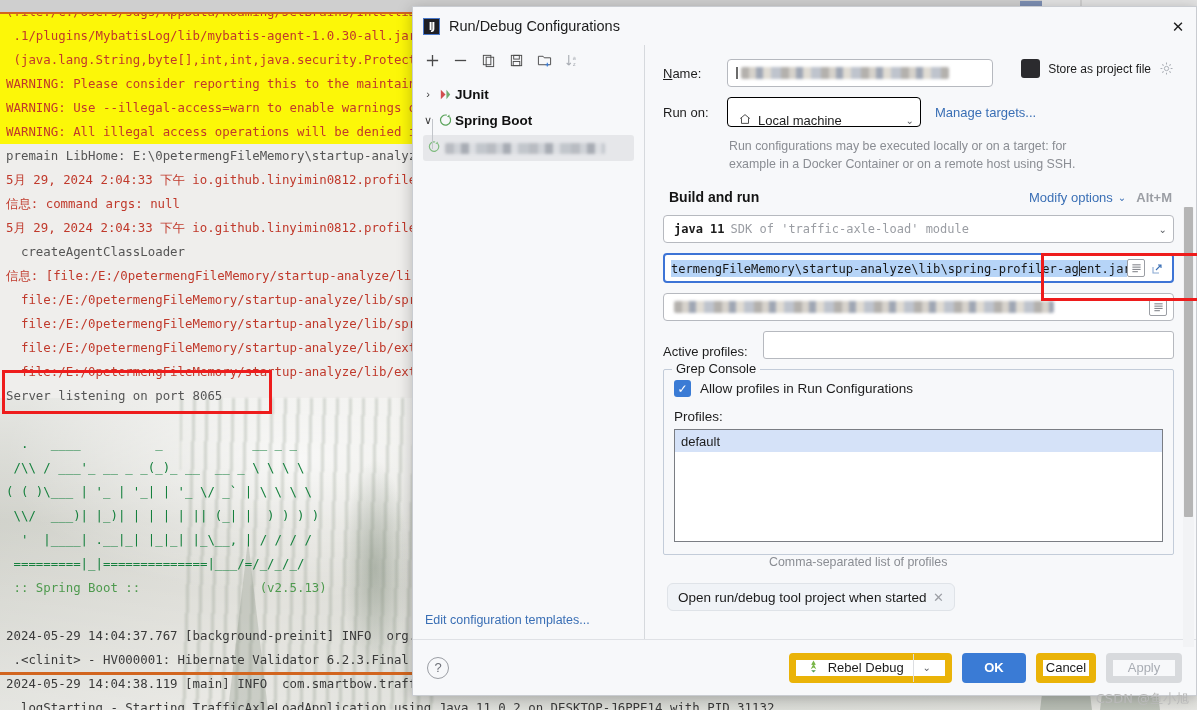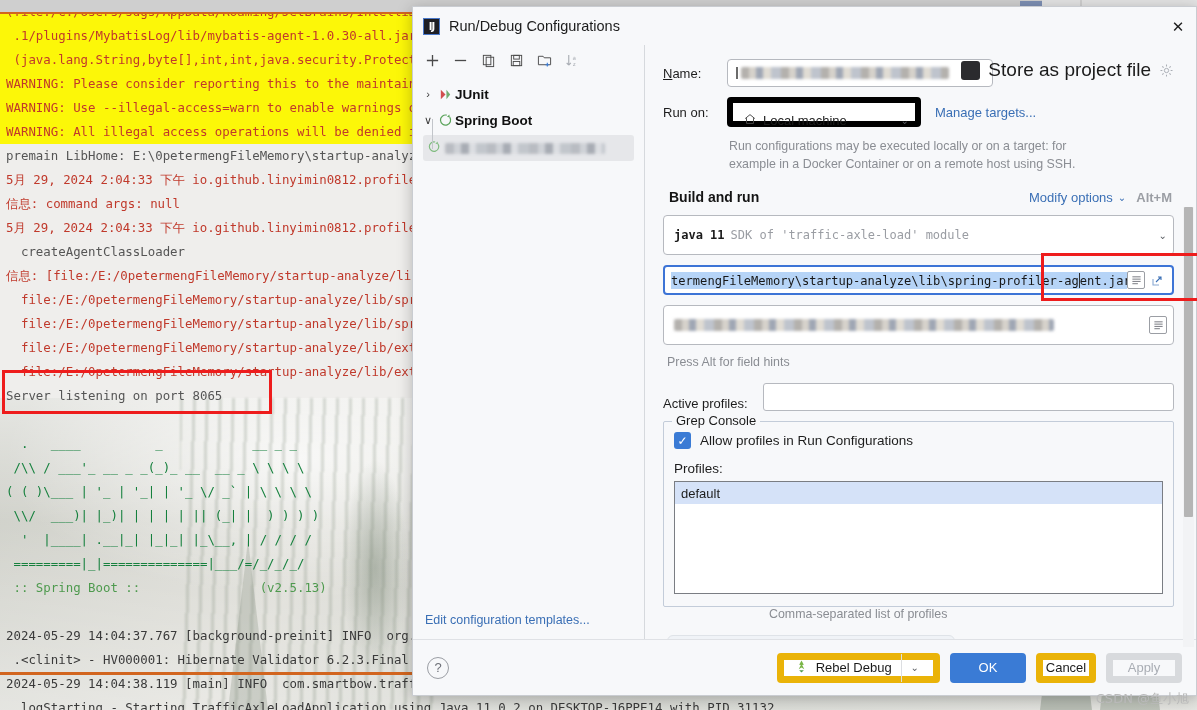--- a/index.html
+++ b/index.html
@@ -154,40 +154,40 @@
     display:flex; align-items:center; padding: 0 8px; font-size: 12.5px;
   }
   #name-input { width: 266px; }
   #name-blur { width: 208px; height: 12px; }
   #name-caret { width:2px; height:12px; background:#6b6b6b; margin-right:3px; }
 
   #store-wrap {
     position:absolute; right: 22px; top: 14px; display:flex; align-items:center; gap:8px;
   }
   #store-box { width: 19px; height: 19px; background:#2b2b2e; border-radius:3px; }
-  #store-label { font-size: 19px; color:#1b1b1b; }
+  #store-label { font-size: 12px; color:#1b1b1b; }
   #store-gear { color:#a9adb4; display:flex; }
 
   #runon-select {
-    width: 194px; height: 30px; border:6px solid #000000; border-radius:4px; background:#fff;
+    width: 194px; height: 30px; border:1px solid #000000; border-radius:4px; background:#fff;
     display:flex; align-items:center; padding: 16px 6px 0 10px; gap: 6px; cursor:pointer;
   }
   #runon-select .caret { margin-left:auto; color:#5a5d63; font-size:10px; }
   #manage-targets { margin-left: 14px; color:#3a6fb5; font-size:13px; cursor:pointer; }
 
   .hint { color:#8a8d93; font-size: 12.4px; line-height: 18px; margin: 2px 0 0 66px; }
 
   #build-header { display:flex; align-items:center; margin: 16px 0 10px 6px; }
   #build-title { font-weight:bold; font-size:14px; color:#141414; }
   #modify-options { margin-left:auto; color:#3a6fb5; font-size:13px; cursor:pointer; }
   #modify-caret { color:#3a6fb5; margin-left:5px; font-size:10px; }
   #alt-m { color:#9b9ea4; font-size:13px; margin-left:10px; margin-right:2px;font-weight:bold; }
 
   .field {
-    height: 40px; border:1px solid #b6b9bf; border-radius:4px; background:#fff;
+    height: 28px; border:1px solid #b6b9bf; border-radius:4px; background:#fff;
     display:flex; align-items:center; padding: 0 6px 0 10px; margin-bottom: 10px;
     font-size: 12.6px; position:relative;
   }
   #sdk-field { }
   #sdk-main { color:#1b1b1b; font-weight:bold; font-family:"DejaVu Sans Mono", monospace; font-size:12px; }
   #sdk-sub { color:#9a9da3; margin-left:6px; font-family:"DejaVu Sans Mono", monospace; font-size:12px; }
   .fcaret { margin-left:auto; color:#5a5d63; font-size:10px; }
 
   #vm-field {
     border:2px solid #3d74d6; height: 30px; padding-left:6px;
@@ -266,21 +266,21 @@
   }
   #footer-right { margin-left:auto; display:flex; align-items:center; gap: 10px; }
   .btn {
     height: 30px; border:7px solid #eab308; border-radius:4px; background:#fff;
     display:flex; align-items:center; justify-content:center; padding: 0 16px;
     font-size:13px; cursor:pointer; color:#1b1b1b;
   }
   #rebel-btn { padding-left: 10px; padding-right: 10px; gap: 7px; }
   #rebel-split { width:1px; height:28px; background:#dcdee1; margin: 0 2px; }
   #rebel-caret { color:#5a5d63; font-size:10px; padding-right:4px; }
-  #ok-btn { background:#3a7bd5; border-color:#3a7bd5; color:#fff; font-weight:normal; width: 76px; }
+  #ok-btn { background:#3a7bd5; border-color:#3a7bd5; color:#fff; font-weight:bold; width: 64px; }
   #cancel-btn { width: 60px; }
   #apply-btn { width: 76px; color:#a9adb4; border-color:#d8dadd; background:#f7f8fa; }
 
   #watermark {
     position:absolute; right: 8px; bottom: 2px; color:#b9b9b9; font-size: 13px;
     z-index: 40; font-family:"DejaVu Sans", sans-serif;
   }
 </style>
 </head>
 <body>
@@ -459,21 +459,20 @@
 
         <div class="field" id="mainclass-field">
           <span class="blur-text warm" id="mainclass-blur"></span>
           <span class="mini-icon">
             <svg width="11" height="11" viewBox="0 0 12 12">
                 <path d="M1.5 2h9M1.5 4.5h9M1.5 7h9M1.5 9.5h6" stroke="#6d7077" stroke-width="1"></path>
               </svg>
           </span>
         </div>
 
-        <div id="press-alt">Press Alt for field hints</div>
 
         <div id="profiles-row">
           <span id="profiles-label">Active profiles:</span>
           <span id="profiles-input"></span>
         </div>
         <div id="grep-group">
           <span id="grep-legend">Grep Console</span>
           <div id="allow-row">
             <span id="allow-check">✓</span>
             <span id="allow-label">Allow profiles in Run Configurations</span>

